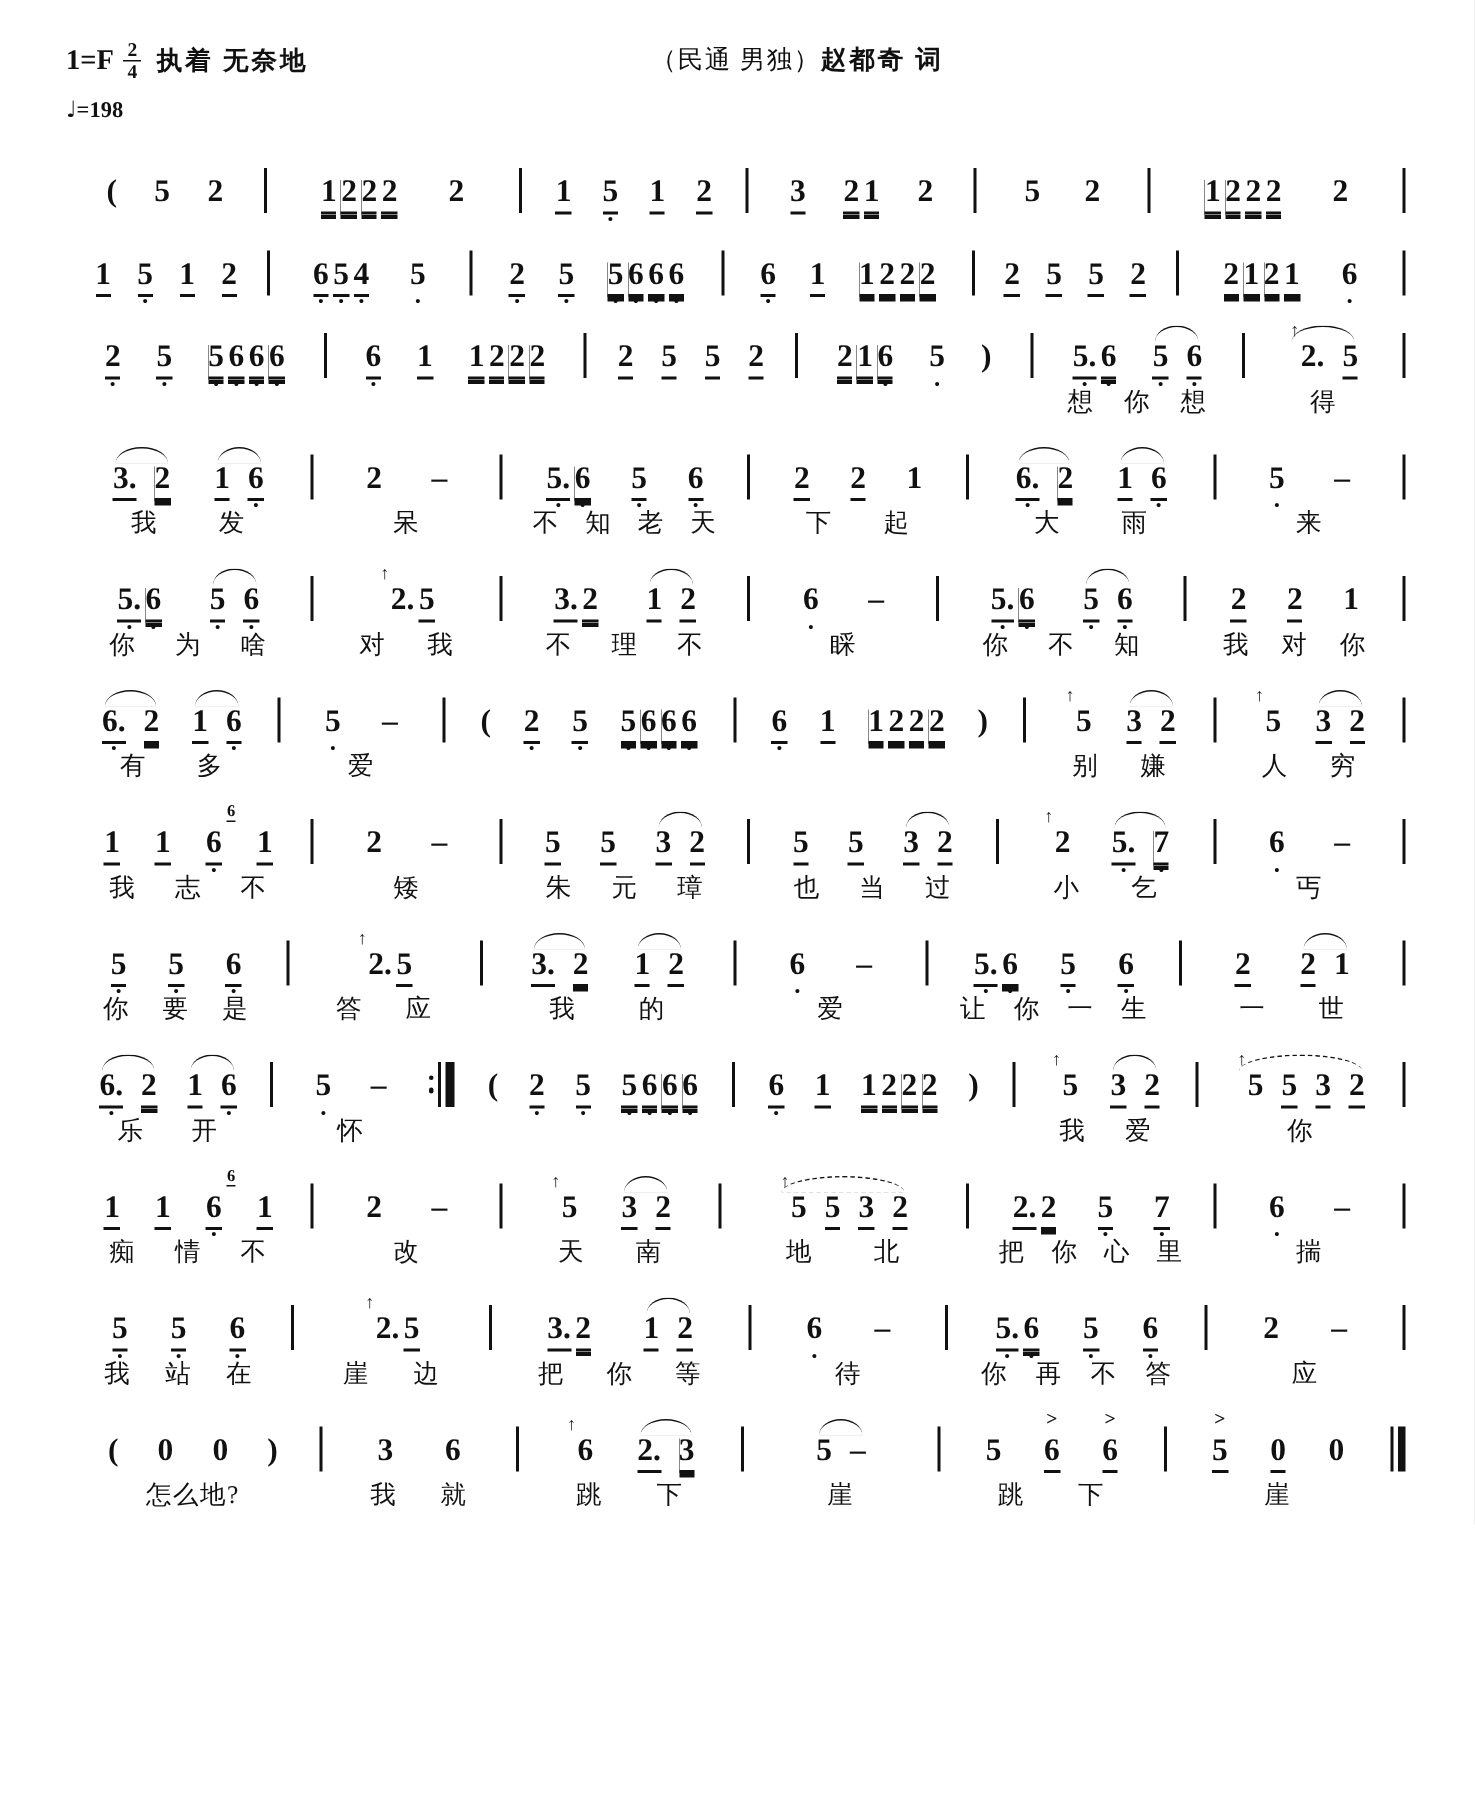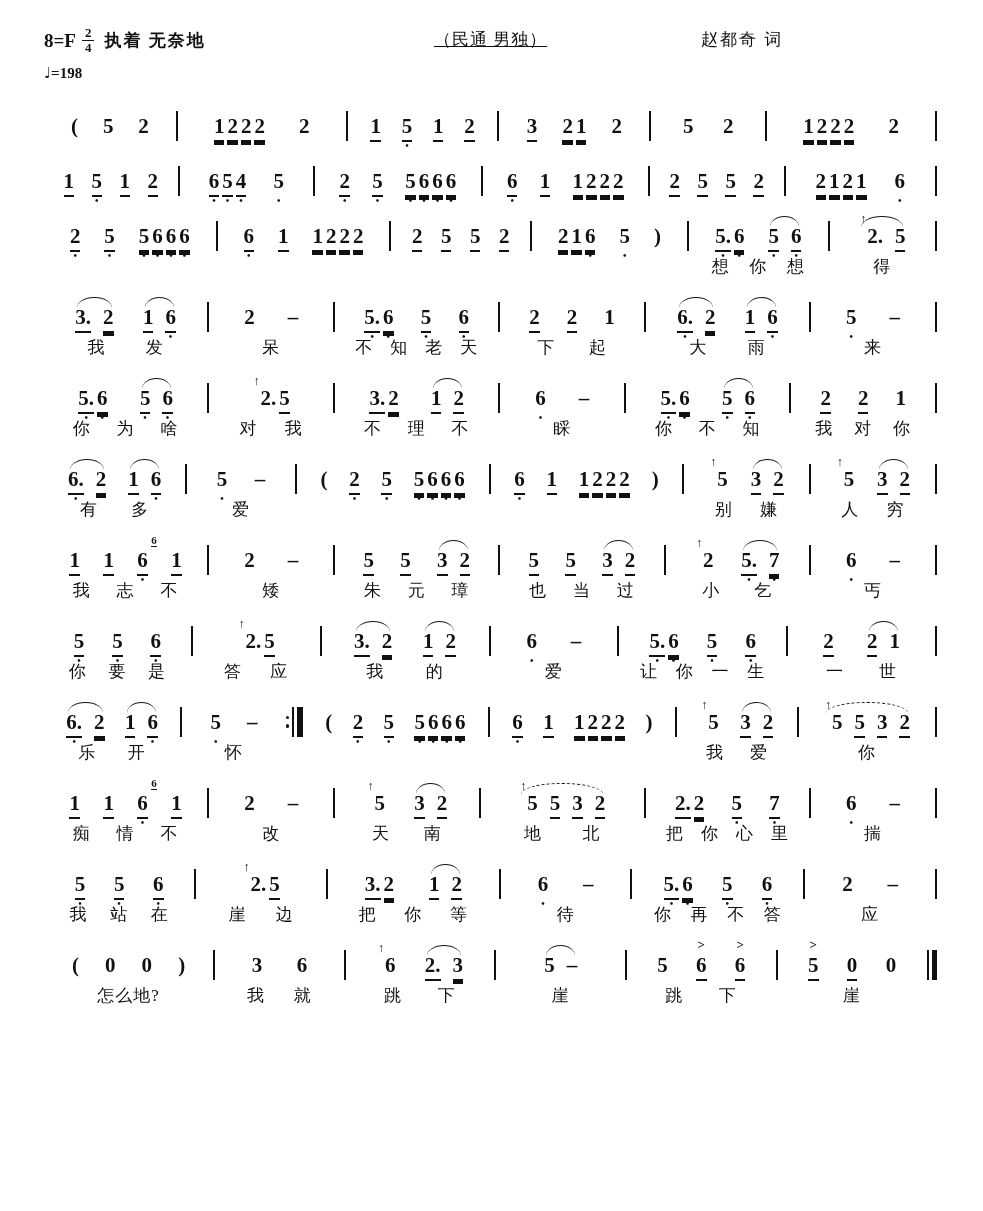--- a/index.html
+++ b/index.html
@@ -4,27 +4,27 @@
 <style>
   html,body{margin:0;padding:0;background:#e8e8e8;}
   .page{
     width:983px;height:1211px;background:#ffffff;margin:0 auto;
     box-sizing:border-box;padding:26px 46px 20px 44px;
     font-family:"Liberation Serif","DejaVu Serif",serif;color:#111;
     overflow:hidden;position:relative;
   }
   .title{text-align:center;font-size:30px;font-weight:bold;letter-spacing:3px;margin:16px 0 12px;}
   .head{display:grid;grid-template-columns:1fr auto 1fr;align-items:start;margin-bottom:14px;}
-  .subtitle{font-size:17px;text-align:center;letter-spacing:1px;padding-top:2px;text-decoration:underline;}
+  .subtitle{font-size:17px;text-align:center;letter-spacing:1px;padding-top:2px;}
   .keyrow{display:flex;align-items:center;font-weight:bold;font-size:19px;}
   .frac{display:inline-flex;flex-direction:column;align-items:center;font-size:13px;line-height:1.1;margin:0 10px 0 6px;font-weight:bold;}
   .frac .ftop{border-bottom:1.6px solid #111;padding:0 3px;}
   .expr{font-weight:bold;font-size:17px;letter-spacing:2px;}
   .temporow{font-weight:bold;font-size:15px;margin-top:8px;}
-  .credits{text-align:center;font-size:17px;line-height:1.7;letter-spacing:2px;}
+  .credits{text-align:left;font-size:17px;line-height:1.7;letter-spacing:2px;font-weight:bold;}
   .score{margin-top:6px;}
   .system{margin-bottom:9px;}
   .notes-row{display:flex;align-items:flex-end;min-height:46px;}
   .cell{display:flex;justify-content:space-evenly;align-items:flex-end;padding:0 3px;min-width:0;}
   .tok{position:relative;font-weight:bold;font-size:21px;line-height:1;padding:0 1px;font-style:normal;}
   .tok.haspt{margin-left:8px;}
   .tx{display:inline-block;padding-bottom:3px;border-bottom:2px solid transparent;}
   .u1 .tx{border-bottom-color:#111;}
   .u2 .tx{border-bottom-color:#111;box-shadow:0 3px 0 #111;}
   .dotb{position:absolute;left:50%;transform:translateX(-50%);bottom:-9px;font-size:10px;font-style:normal;}
@@ -47,21 +47,21 @@
   .lyr-cell{display:flex;justify-content:space-evenly;padding:0 3px;min-width:0;}
   .syl{font-size:17px;letter-spacing:1px;white-space:nowrap;}
 </style>
 </head>
 <body>
 
 <div class="page">
   <div class="head">
     <div>
       <div class="keyrow">
-        <span>8=F</span>
+        <span>1=F</span>
         <span class="frac">
           <span class="ftop">2</span>
           <span>4</span>
         </span>
         <span class="expr">执着 无奈地</span>
       </div>
       <div class="temporow">
         <span style="font-family:'DejaVu Sans',sans-serif;">♩</span><span>=198</span>
       </div>
     </div>

